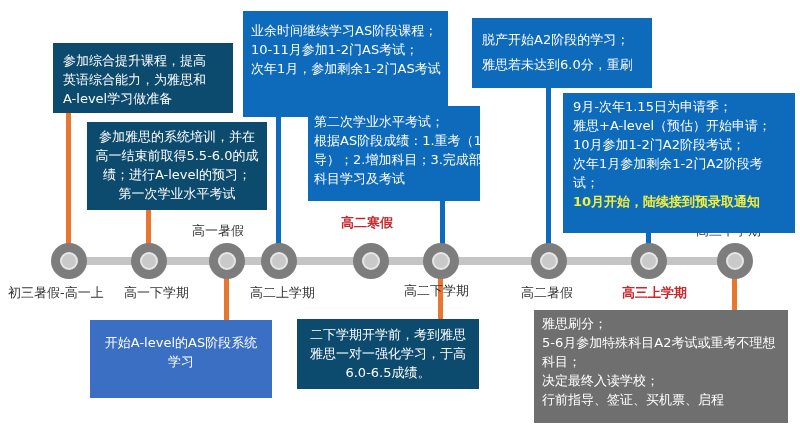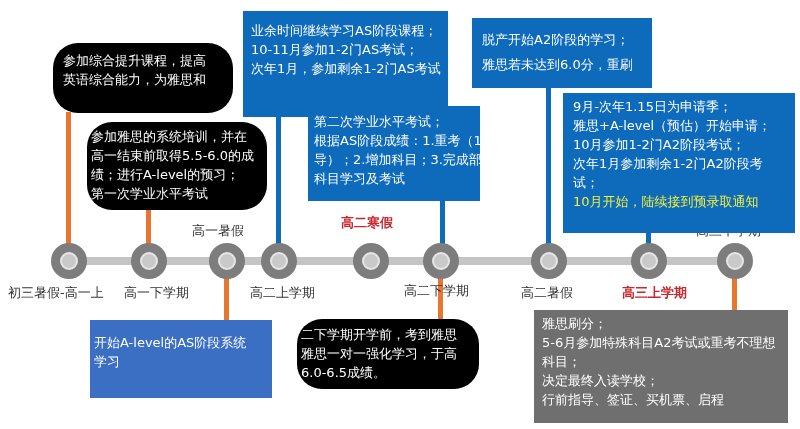--- a/index.html
+++ b/index.html
@@ -1,25 +1,25 @@
 <!DOCTYPE html>
 <html><head>
 <meta charset="utf-8">
 <style>
   html, body { margin:0; padding:0; }
   body { width:800px; height:429px; background:#ffffff; position:relative; overflow:hidden;
          font-family:"DejaVu Sans", "Liberation Sans", sans-serif; }
   .box { position:absolute; color:#ffffff; box-sizing:border-box; font-size:13px; line-height:19px; }
-  .orange { background:#000000;border-radius:25px; }
+  .orange { background:#0c4a6e; }
   .blue { background:#0e6bbb; }
   .blue2 { background:#3a6fc4; }
   .gray { background:#6f6f6f; }
-  .center { }
+  .center { text-align:center; }
   .line { display:block; white-space:nowrap; }
-  .hl { color:#f4f03a; font-weight:normal; }
+  .hl { color:#f4f03a; font-weight:bold; }
   .stem { position:absolute; width:5px; }
   .stem.o { background:#e8762f; }
   .stem.b { background:#0e6bbb; }
   .track { position:absolute; left:66px; top:257px; width:670px; height:8px; background:#c4c4c4; }
   .node { position:absolute; width:36px; height:36px; border-radius:50%; background:#7d7d7d; }
   .node::after { content:""; position:absolute; left:9px; top:9px; width:14px; height:14px; border-radius:50%;
                  background:#c9c9c9; border:2px solid #e6e6e6; }
   .label { position:absolute; font-size:13px; color:#333333; white-space:nowrap; }
   .label.red { color:#c9272c; font-weight:bold; }
 </style>
@@ -54,20 +54,21 @@
 <div class="label" style="left:250px;top:284px;text-align:right;">高二上学期</div>
 <div class="label red" style="left:341px;top:214px;">高二寒假</div>
 <div class="label" style="left:404px;top:282px;">高二下学期</div>
 <div class="label" style="left:521px;top:284px;">高二暑假</div>
 <div class="label red" style="left:622px;top:284px;">高三上学期</div>
 <div class="label" style="left:696px;top:222px;">高三下学期</div>
 
 <div class="box orange" style="left:53px;top:43px;width:180px;height:70px;padding:8px 10px;">
   <span class="line">参加综合提升课程，提高</span>
   <span class="line">英语综合能力，为雅思和</span>
+  <span class="line">A-level学习做准备</span>
 </div>
 
 <div class="box orange center" style="left:87px;top:122px;width:180px;height:88px;padding:5px 4px;">
   <span class="line">参加雅思的系统培训，并在</span>
   <span class="line">高一结束前取得5.5-6.0的成</span>
   <span class="line">绩；进行A-level的预习；</span>
   <span class="line">第一次学业水平考试</span>
 </div>
 
 <div class="box blue2 center" style="left:90px;top:320px;width:182px;height:78px;padding:13px 4px;">

